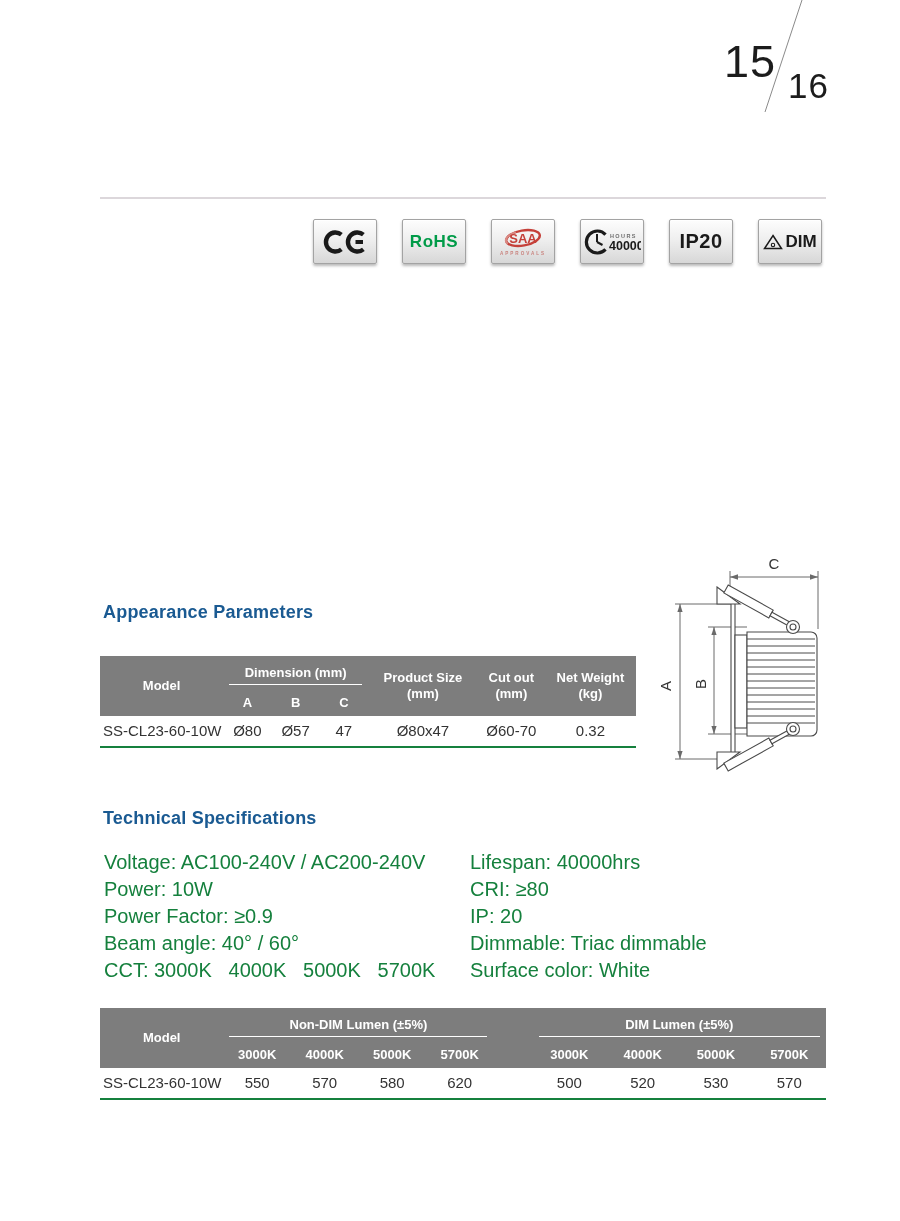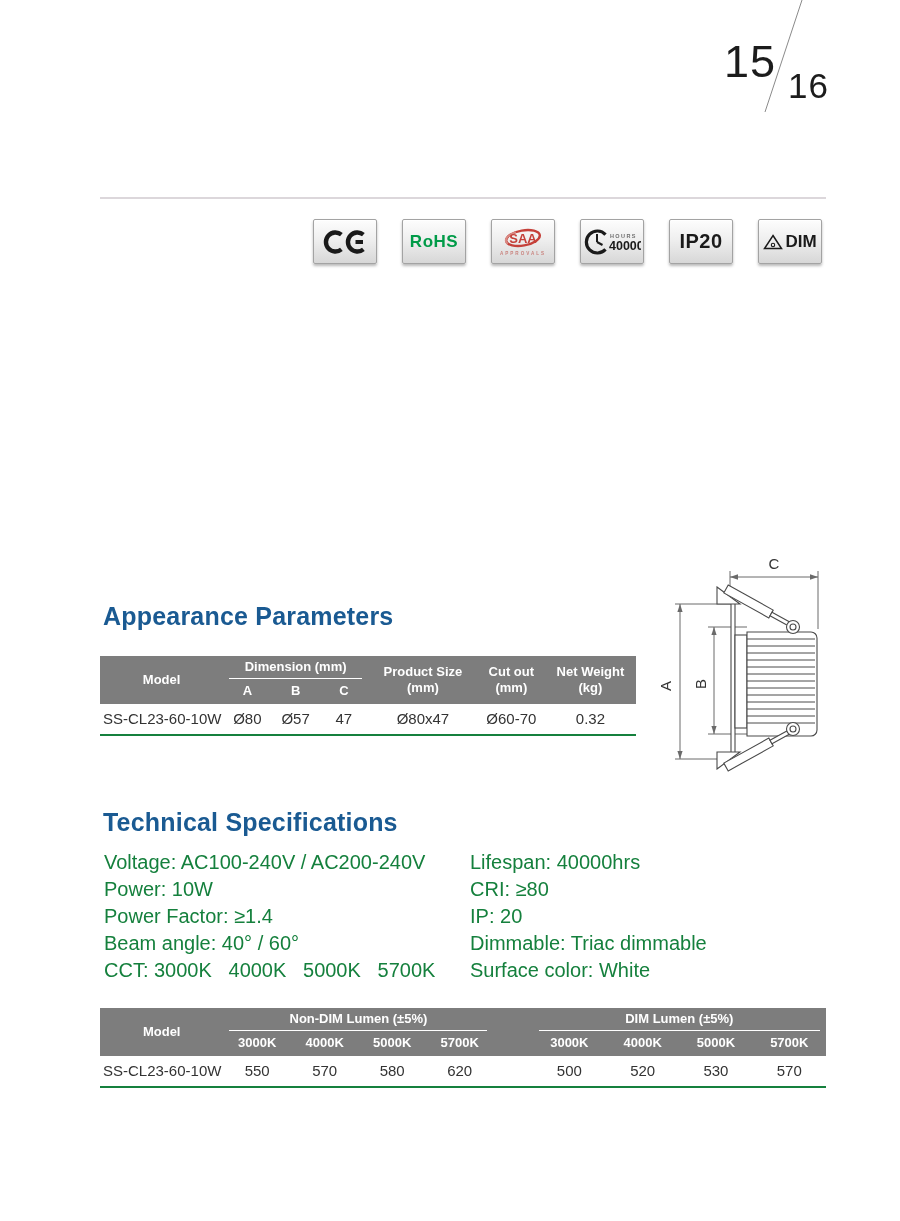--- a/index.html
+++ b/index.html
@@ -19,31 +19,31 @@
   .badge { width:64px; height:45px; border-radius:2px; border:1px solid #a3a3a3;
            background:linear-gradient(180deg,#fdfdfd 0%,#efefef 45%,#d7d7d7 100%);
            box-shadow:0 2px 3px rgba(0,0,0,0.28), inset 0 1px 0 #ffffff;
            display:flex; flex-direction:column; align-items:center; justify-content:center; overflow:hidden; }
   .badge .txt-rohs { font-size:17px; font-weight:bold; color:#009b48; letter-spacing:0.5px; }
   .badge .txt-ip   { font-size:20px; font-weight:bold; color:#1a1a1a; letter-spacing:0.5px; }
   .badge .dim-wrap { display:flex; align-items:center; gap:2px; }
   .badge .txt-dim  { font-size:17px; font-weight:bold; color:#1a1a1a; }
 
   
-  .section-title { position:absolute; font-size:25px; font-weight:bold; color:#1a5a92; letter-spacing:0.2px; }
+  .section-title { position:absolute; font-size:18px; font-weight:bold; color:#1a5a92; letter-spacing:0.2px; }
   .title-appearance { left:103px; top:602px; }
   .title-technical  { left:103px; top:808px; }
 
   
   .tbl { border-collapse:collapse; table-layout:fixed; width:100%; }
   .tbl th { background:#7d7d7d; color:#ffffff; font-size:13px; font-weight:bold; text-align:center; vertical-align:middle; padding:1px 2px; line-height:1.25; }
   .tbl td { font-size:15px; color:#333333; text-align:center; height:31px; border-bottom:2px solid #15803d; background:#fff; }
   .tbl td.model, .tbl th.model-h { text-align:center; }
   .tbl td.model { text-align:left; padding-left:3px; }
-  .tbl .grp-underline { display:block; margin:0 4px; padding:2px 0 3px 0; border-bottom:1.5px solid #ffffff; }
+  .tbl .grp-underline { display:block; margin:6px 4px; padding:2px 0 3px 0; border-bottom:1.5px solid #ffffff; }
   .tbl tr.subrow th { padding:3px 2px 4px 2px; }
   .t1-wrap { position:absolute; left:100px; top:656px; width:536px; }
   .t2-wrap { position:absolute; left:100px; top:1008px; width:726px; }
 
   
   .specs { position:absolute; left:104px; top:854px; width:720px; }
   .spec-col { position:absolute; top:0; }
   .spec-col.left  { left:0; }
   .spec-col.right { left:366px; }
   .spec-line { font-size:20px; color:#15803d; line-height:16px; margin-bottom:11px; white-space:pre; }
@@ -209,21 +209,21 @@
     <circle class="fix" cx="143" cy="184" r="6.5"></circle>
     <circle class="fix" cx="143" cy="184" r="3"></circle>
   </svg>
 
   <div class="section-title title-technical">Technical Specifications</div>
 
   <div class="specs">
     <div class="spec-col left">
       <div class="spec-line">Voltage: AC100-240V / AC200-240V</div>
       <div class="spec-line">Power: 10W</div>
-      <div class="spec-line">Power Factor: ≥1.4</div>
+      <div class="spec-line">Power Factor: ≥0.9</div>
       <div class="spec-line">Beam angle: 40° / 60°</div>
       <div class="spec-line">CCT: 3000K&nbsp;&nbsp;&nbsp;4000K&nbsp;&nbsp;&nbsp;5000K&nbsp;&nbsp;&nbsp;5700K</div>
     </div>
     <div class="spec-col right">
       <div class="spec-line">Lifespan: 40000hrs</div>
       <div class="spec-line">CRI: ≥80</div>
       <div class="spec-line">IP: 20</div>
       <div class="spec-line">Dimmable: Triac dimmable</div>
       <div class="spec-line">Surface color: White</div>
     </div>

